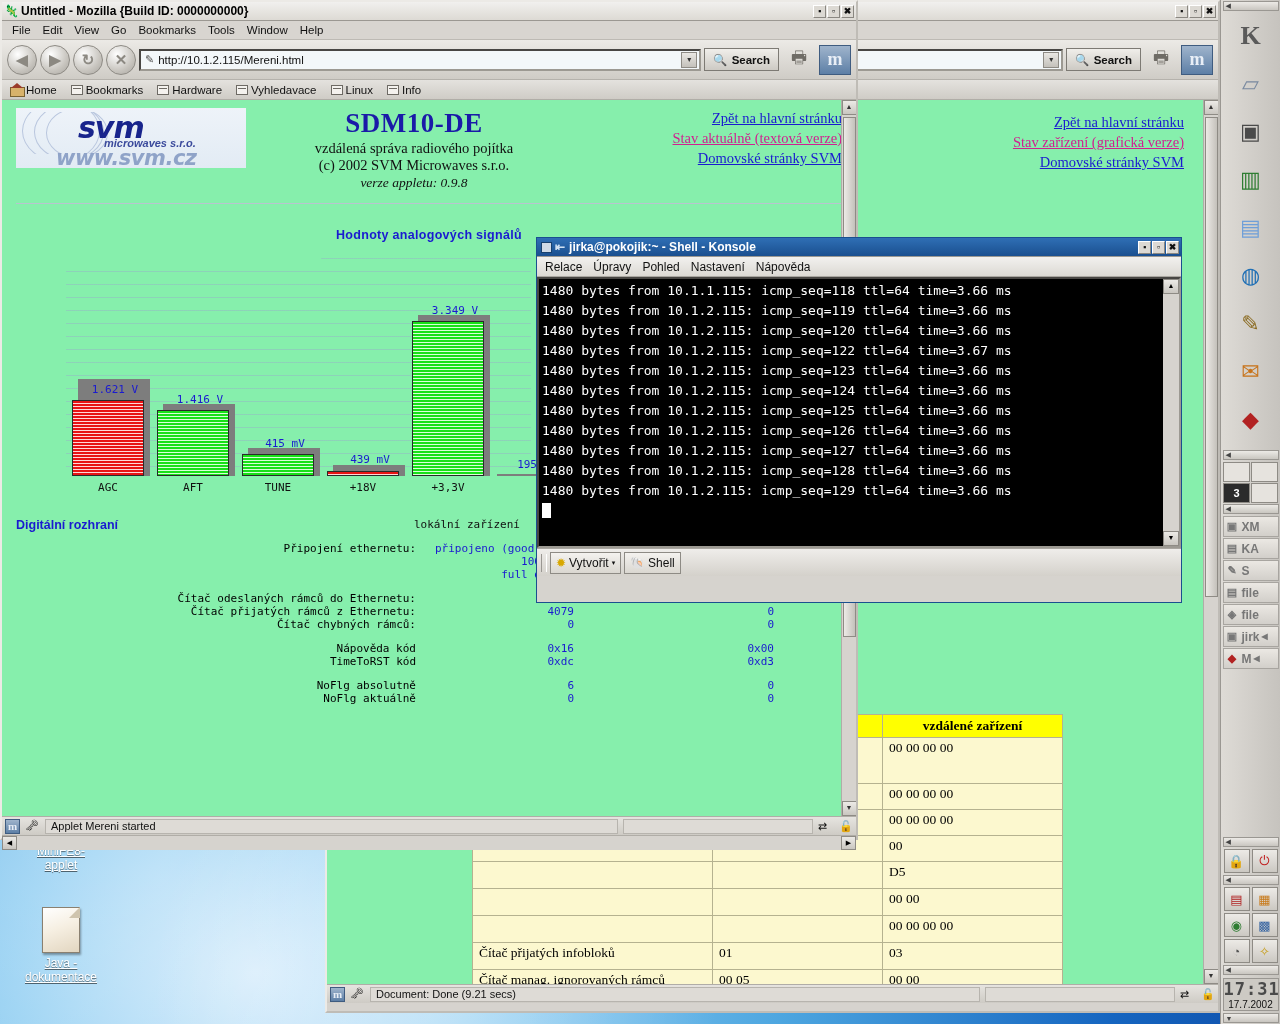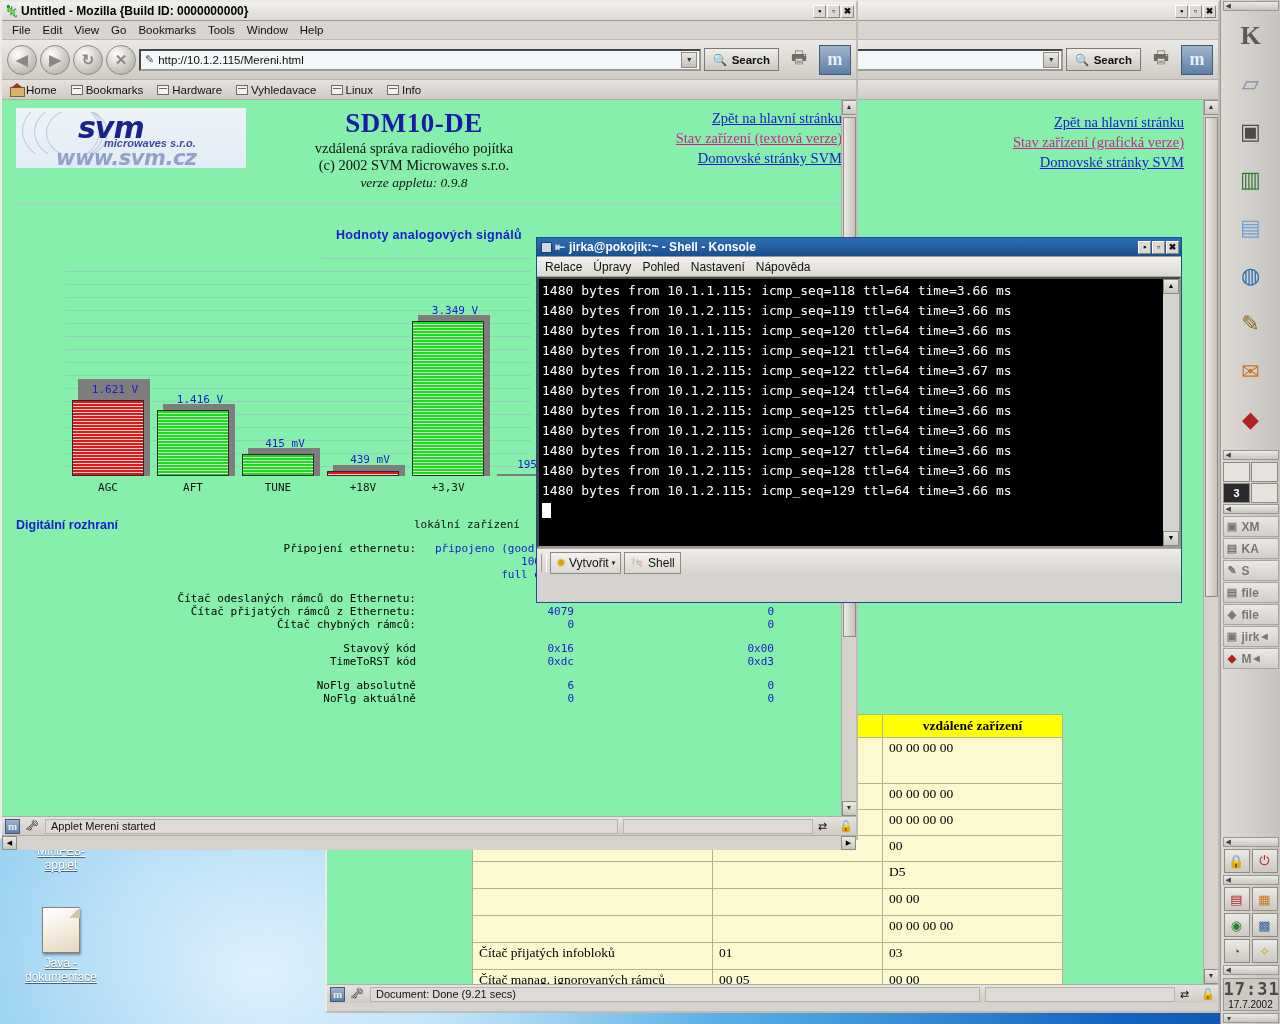--- a/index.html
+++ b/index.html
@@ -555,21 +555,21 @@
           <div class="www">www.svm.cz</div>
         </div>
         <div class="title-block">
           <div class="t1">SDM10-DE</div>
           <div class="t2">vzdálená správa radiového pojítka</div>
           <div class="t3">(c) 2002 SVM Microwaves s.r.o.</div>
           <div class="t4">verze appletu: 0.9.8</div>
         </div>
         <div class="links">
           <a class="lnk-blue">Zpět na hlavní stránku</a>
-          <a class="lnk-pink">Stav zařízení (textová verze)</a>
+          <a class="lnk-pink">Stav aktuálně (textová verze)</a>
           <a class="lnk-blue">Domovské stránky SVM</a>
         </div>
       </div>
       <div class="hr-line"></div>
 
       <div class="chart-title">Hodnoty analogových signálů</div>
       <div class="chart">
 
         <div class="grid-band" style="left:42px;  height:205px;"></div>
         <div class="grid-band" style="left:127px; height:205px;"></div>
@@ -658,21 +658,21 @@
           <div class="digi-right">
             <div>0</div>
             <div>0</div>
             <div>0</div>
           </div>
         </div>
 
         <div class="rowgap"></div>
         <div class="digi-grid mono">
           <div class="digi-left">
-            <div>Stavový kód</div>
+            <div>Nápověda kód</div>
             <div>TimeToRST kód</div>
           </div>
           <div class="digi-mid">
             <div>0x16</div>
             <div>0xdc</div>
           </div>
           <div class="digi-right">
             <div>0x00</div>
             <div>0xd3</div>
           </div>
@@ -732,23 +732,23 @@
       <span>Relace</span>
       <span>Úpravy</span>
       <span>Pohled</span>
       <span>Nastavení</span>
       <span>Nápověda</span>
     </div>
     <div style="display:flex; height:271px; border:2px inset #9c9992;">
       <div class="konsole-body" style="flex:1;">
         <div>1480 bytes from 10.1.1.115: icmp_seq=118 ttl=64 time=3.66 ms</div>
         <div>1480 bytes from 10.1.2.115: icmp_seq=119 ttl=64 time=3.66 ms</div>
-        <div>1480 bytes from 10.1.1.115: icmp_seq=120 ttl=64 time=3.66 ms</div>
-        <div>1480 bytes from 10.1.2.115: icmp_seq=121 ttl=64 time=3.66 ms</div>
+        <div>1480 bytes from 10.1.2.115: icmp_seq=120 ttl=64 time=3.66 ms</div>
         <div>1480 bytes from 10.1.2.115: icmp_seq=122 ttl=64 time=3.67 ms</div>
+        <div>1480 bytes from 10.1.2.115: icmp_seq=123 ttl=64 time=3.66 ms</div>
         <div>1480 bytes from 10.1.2.115: icmp_seq=124 ttl=64 time=3.66 ms</div>
         <div>1480 bytes from 10.1.2.115: icmp_seq=125 ttl=64 time=3.66 ms</div>
         <div>1480 bytes from 10.1.2.115: icmp_seq=126 ttl=64 time=3.66 ms</div>
         <div>1480 bytes from 10.1.2.115: icmp_seq=127 ttl=64 time=3.66 ms</div>
         <div>1480 bytes from 10.1.2.115: icmp_seq=128 ttl=64 time=3.66 ms</div>
         <div>1480 bytes from 10.1.2.115: icmp_seq=129 ttl=64 time=3.66 ms</div>
         <div><span class="kcursor"></span></div>
       </div>
       <div style="width:16px; background:#d6d3ce; display:flex; flex-direction:column;">
         <div class="arr" style="width:16px;height:15px;background:linear-gradient(#eceae6,#c9c6c0);border:1px solid #8e8b85;font-size:7px;text-align:center;line-height:12px;">▲</div>

